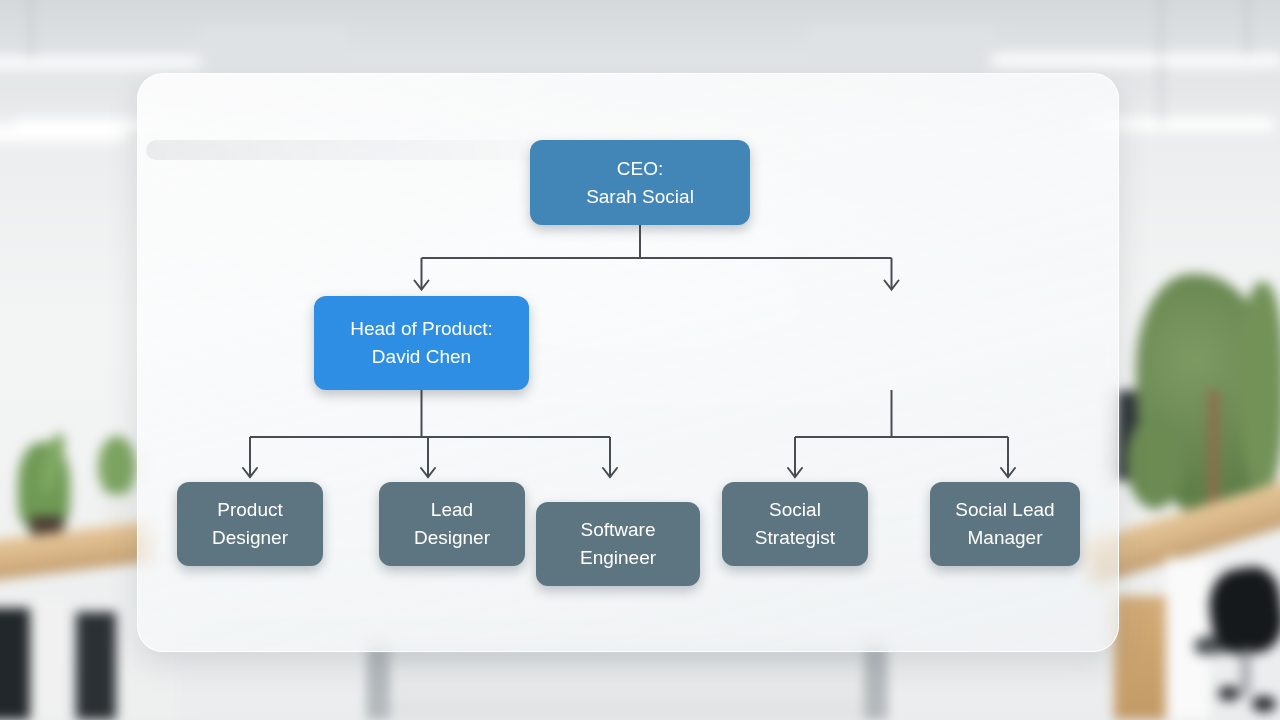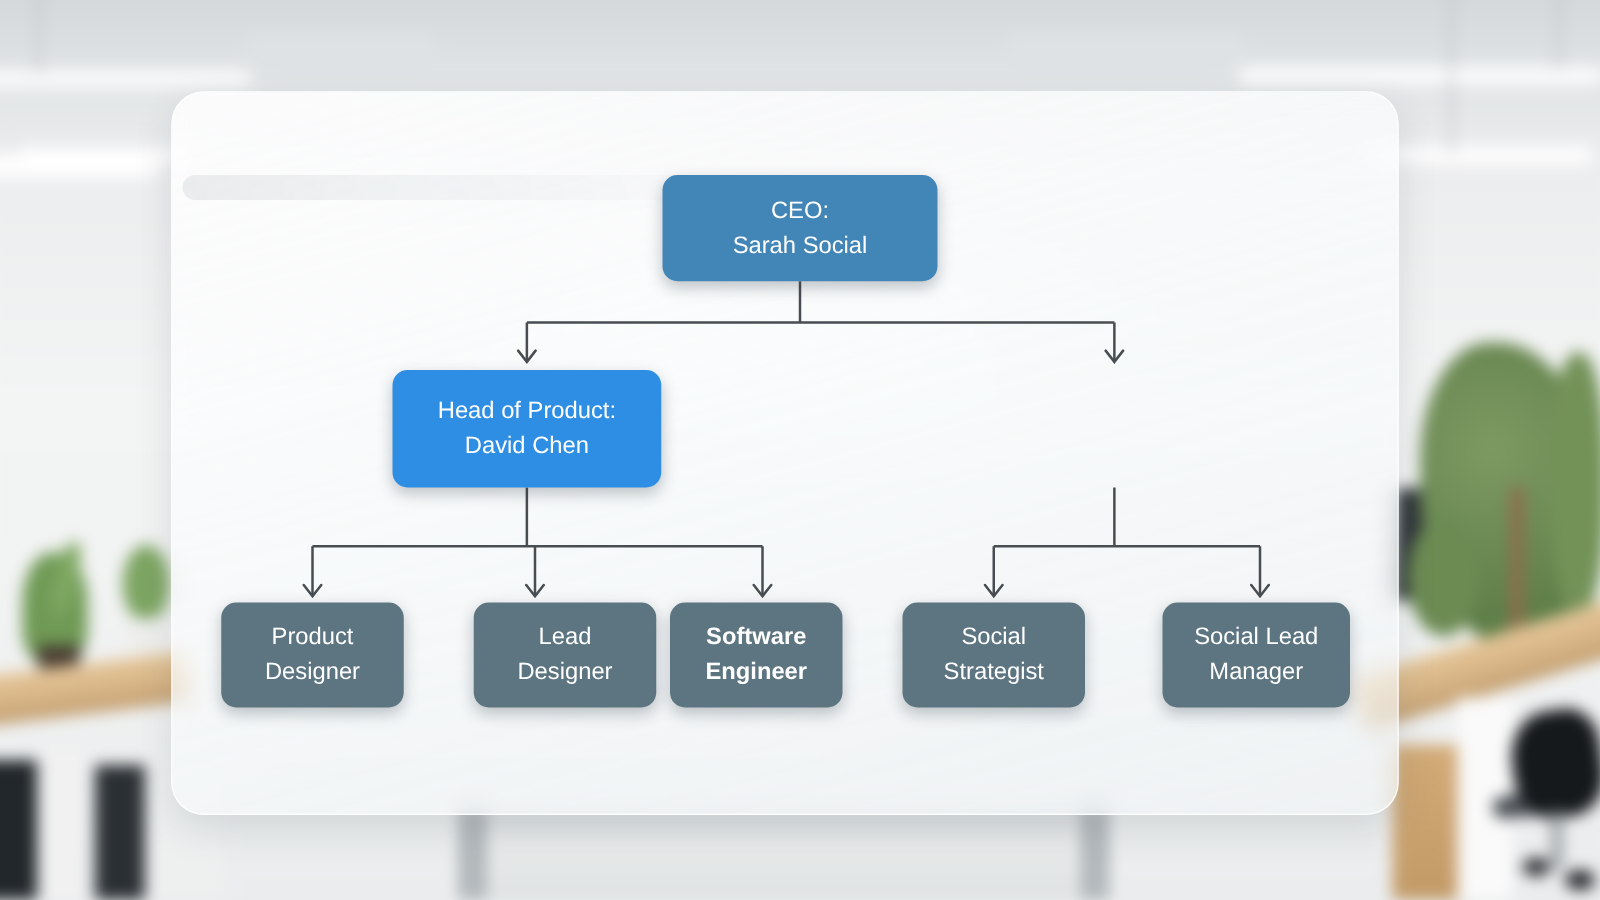--- a/index.html
+++ b/index.html
@@ -47,21 +47,21 @@
   }
   .lvl1 { background:var(--level1-bg,#4285b7); }
   .lvl2 { background:var(--level2-bg,#2e8ee3); border-radius:12px; }
   .lvl3 { background:var(--level3-bg,#5d7580); }
 
   .node-ceo       { left:530px; top:140px; width:220px; height:85px; }
   .node-mgr-0     { left:314px; top:296px; width:215px; height:94px; }
   .node-mgr-1     { left:784px; top:296px; width:215px; height:94px; }
   .node-staff-0   { left:177px; top:482px; width:146px; height:84px; }
   .node-staff-1   { left:355px; top:482px; width:146px; height:84px;margin-left:24px; }
-  .node-staff-2   { left:536px; top:482px; width:138px; height:84px;font-weight:bold; }
+  .node-staff-2   { left:536px; top:502px; width:164px; height:84px; }
   .node-staff-3   { left:722px; top:482px; width:146px; height:84px; }
   .node-staff-4   { left:930px; top:482px; width:150px; height:84px; }
 </style>
 </head>
 <body>
 
 <div class="stage">
 
   <div class="bg-blur">
 

